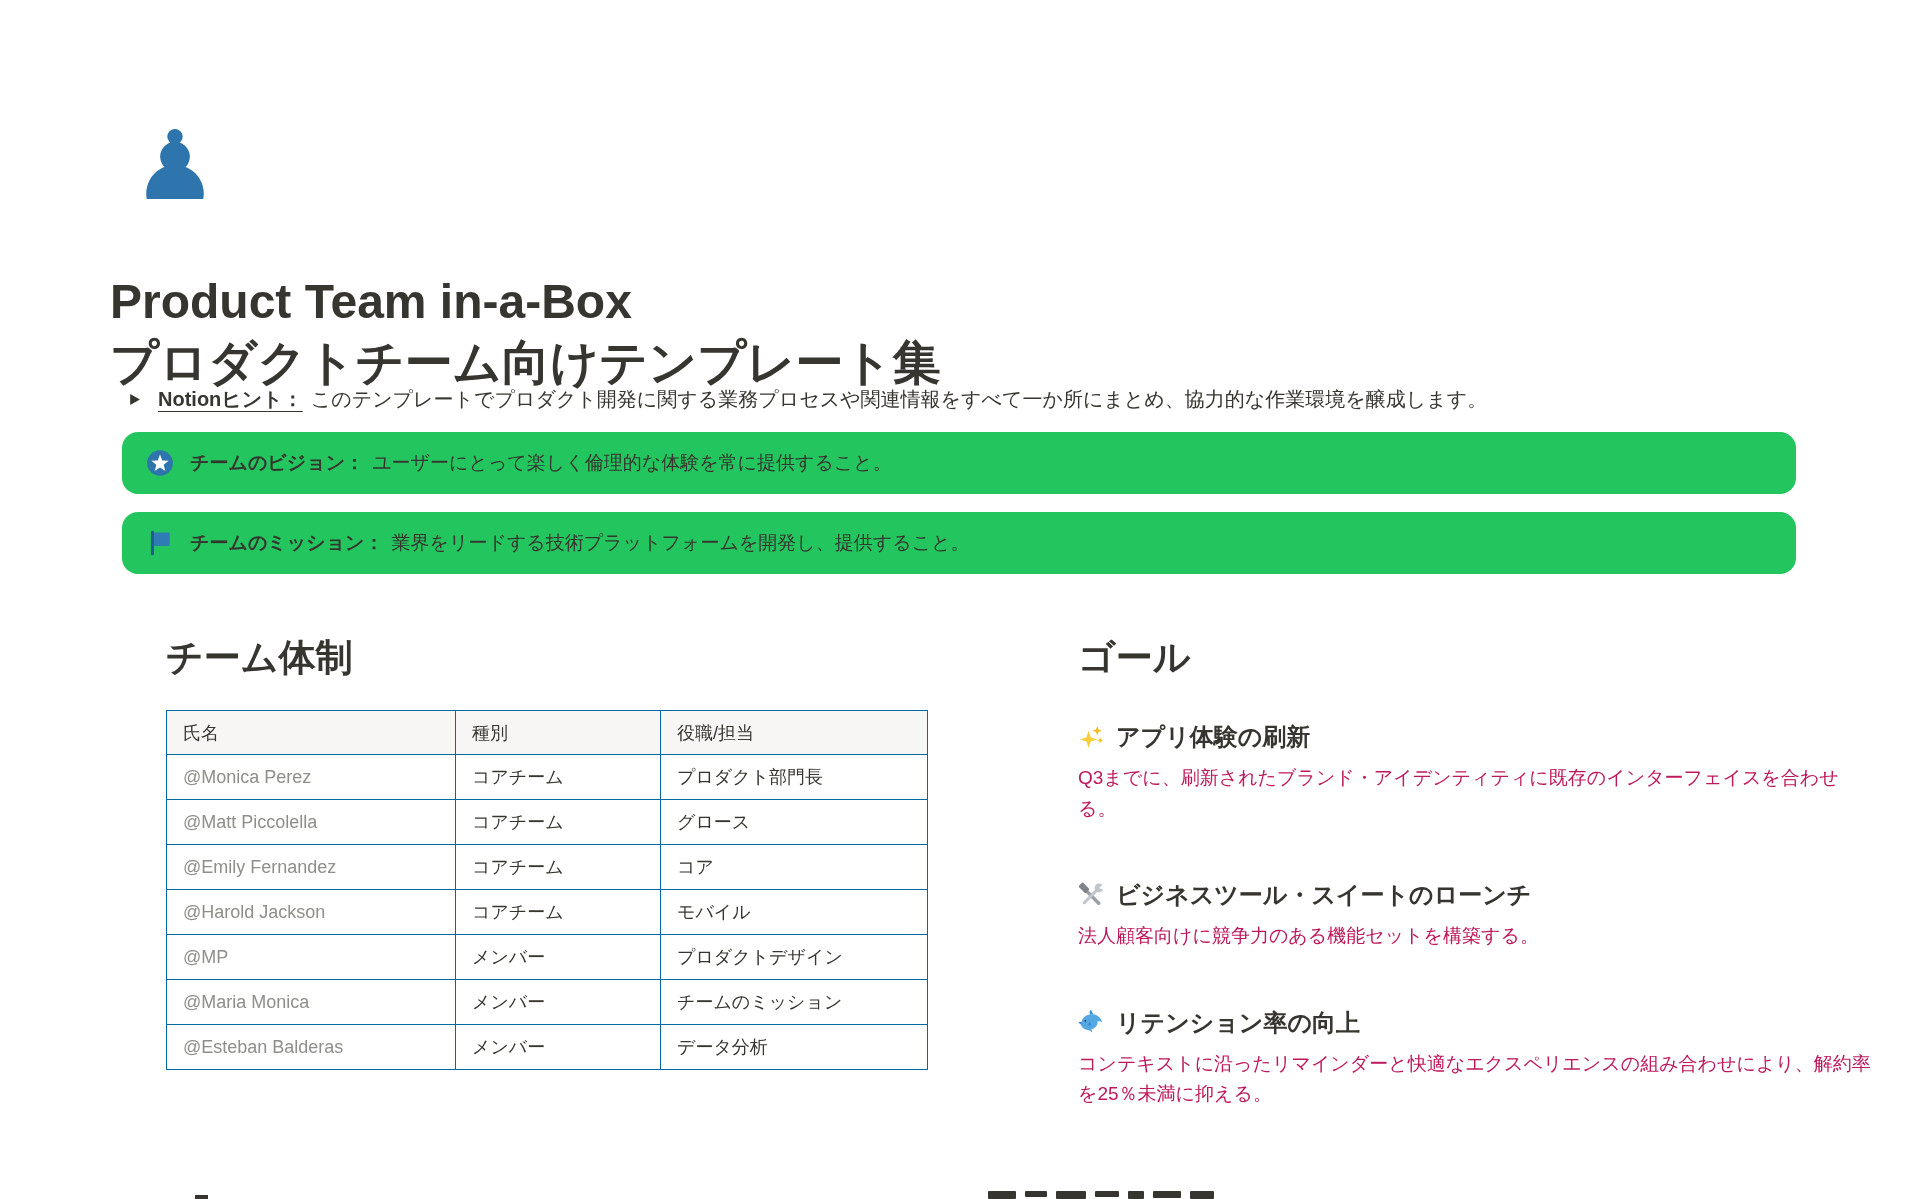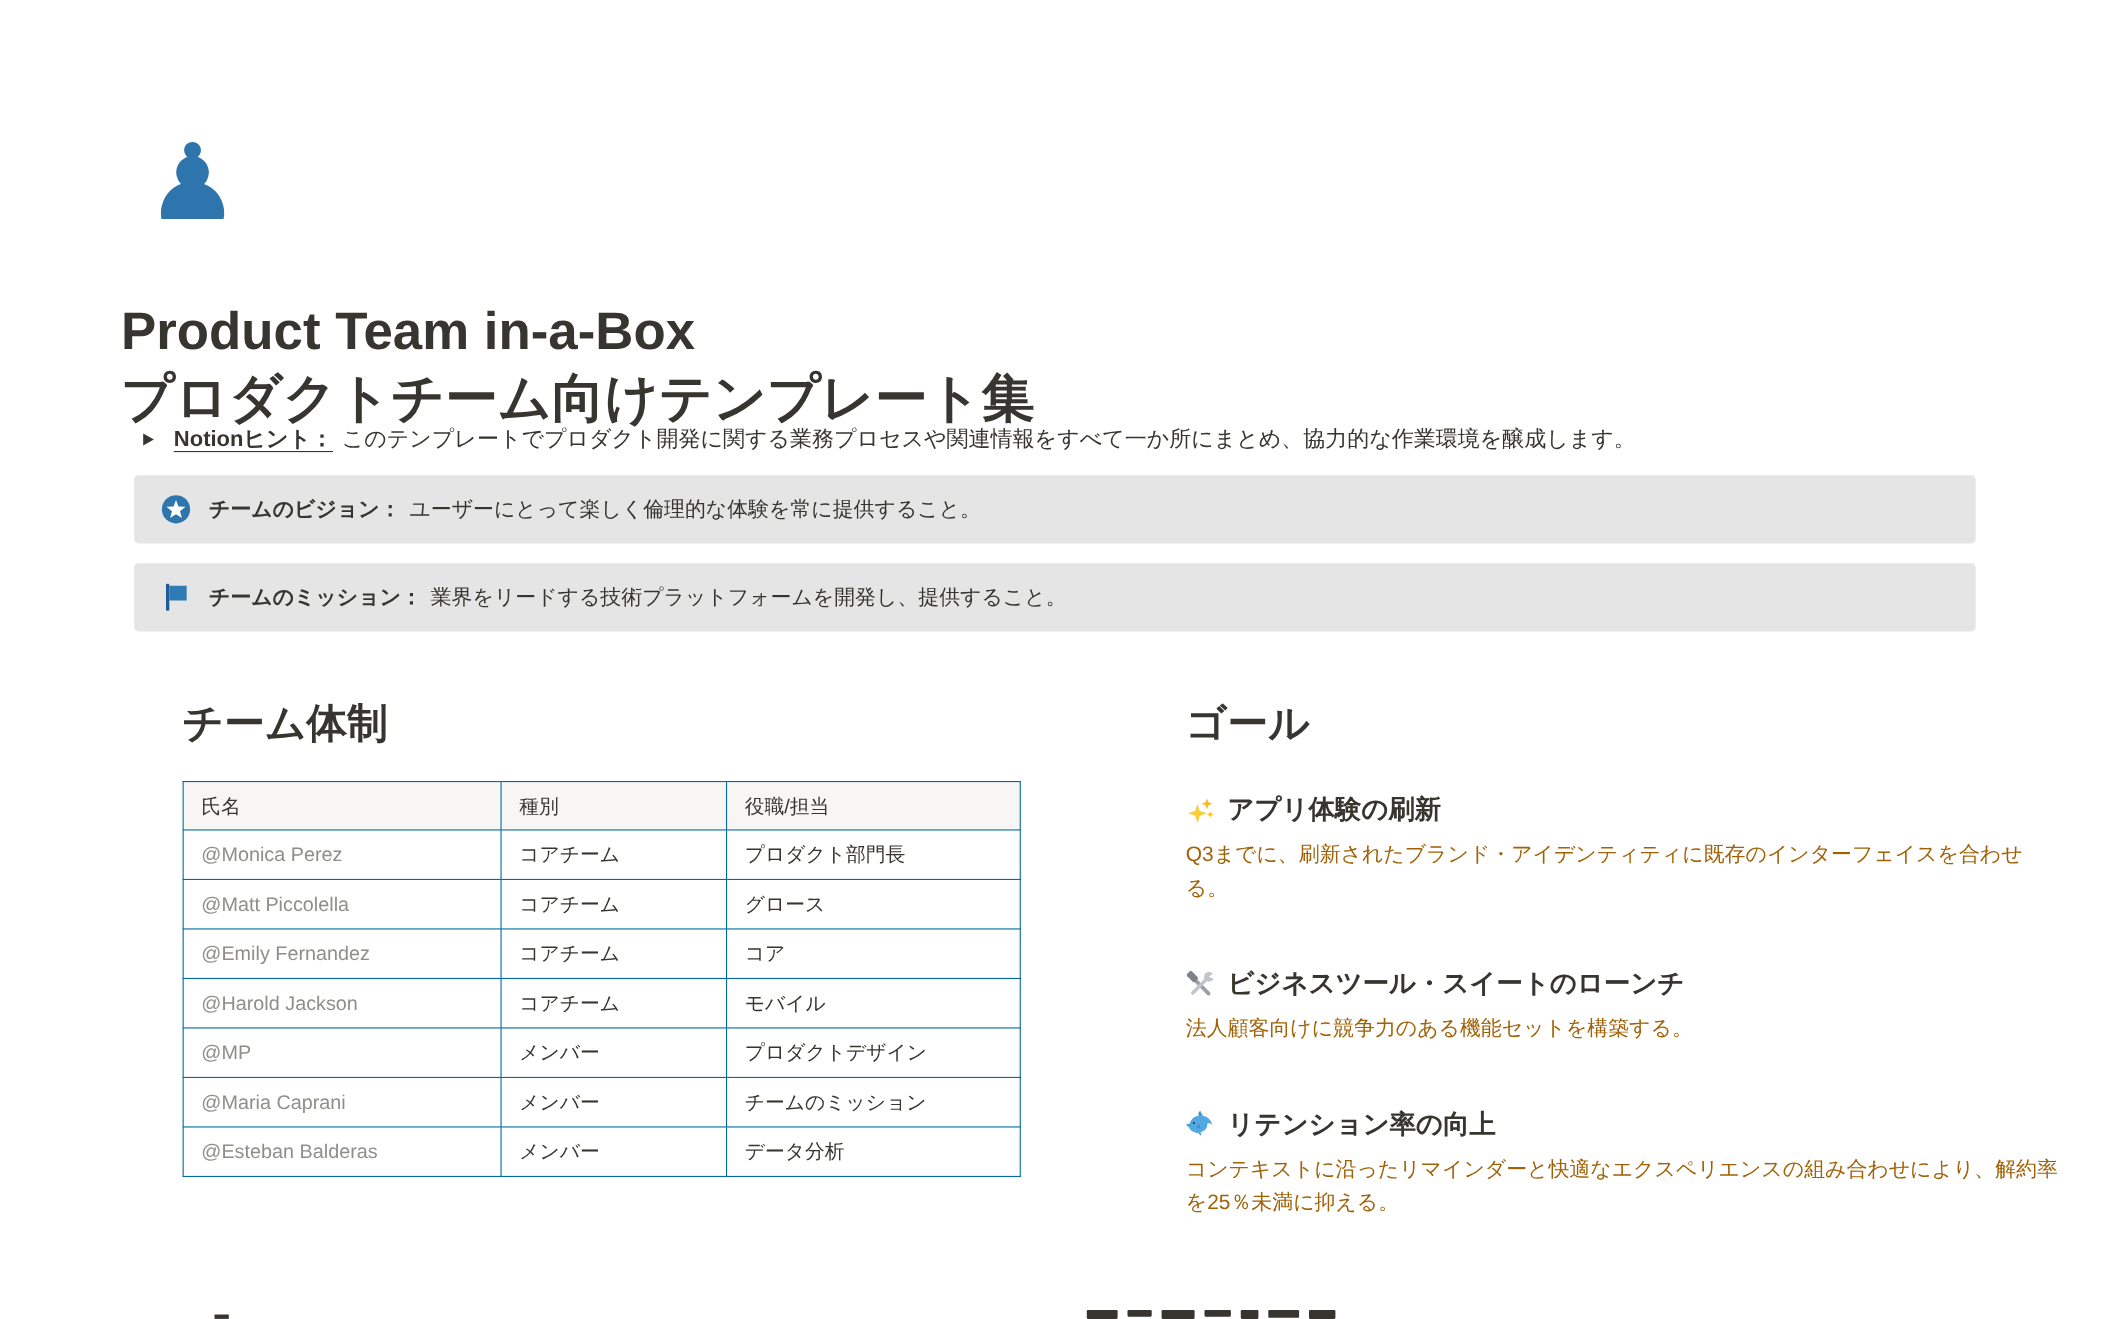--- a/index.html
+++ b/index.html
@@ -20,22 +20,22 @@
   
   .hint-row{
     position:absolute;left:128px;top:386px;width:1560px;
     display:flex;align-items:center;font-size:20px;line-height:27px;
   }
   .toggle-btn{width:30px;height:26px;display:flex;align-items:center;justify-content:flex-start;flex:none;cursor:pointer;}
   .hint-label{font-weight:700;text-decoration:underline;text-underline-offset:5px;text-decoration-thickness:1px;white-space:nowrap;}
   .hint-text{margin-left:8px;white-space:nowrap;}
   
   .callout{
-    position:absolute;left:122px;width:1674px;height:62px;border-radius:4px;
-    background:#e5e5e5;display:flex;align-items:center;padding:0 0 0 24px;box-sizing:border-box;
+    position:absolute;left:122px;width:1674px;height:62px;border-radius:16px;
+    background:#22c55e;display:flex;align-items:center;padding:0 0 0 24px;box-sizing:border-box;
     font-size:19px;
   }
   .callout .c-icon{width:28px;height:28px;flex:none;display:block;}
   .callout .c-label{font-weight:700;margin-left:16px;white-space:nowrap;}
   .callout .c-text{margin-left:8px;white-space:nowrap;}
   .callout-1{top:432px;}
   .callout-2{top:512px;}
   
   .columns{position:absolute;left:126px;top:636px;width:1668px;display:flex;gap:76px;}
   .col{width:796px;flex:none;padding-left:40px;}
@@ -50,21 +50,21 @@
   .team-table td{height:44px;color:#37352f;}
   .team-table .col-name{width:256px;}
   .team-table .col-type{width:172px;}
   .team-table .col-role{width:234px;}
   .mention{color:#8f8e8a;}
   
   .goal{margin-top:56px;}
   .goal:first-of-type{margin-top:42px;}
   .goal-title{display:flex;align-items:center;gap:11px;font-size:24px;font-weight:700;margin:0;line-height:1.25;}
   .goal-title .g-icon{width:27px;height:27px;flex:none;display:block;}
-  .goal-desc{margin:11px 0 0;font-size:19px;line-height:1.6;color:#a16207;}
+  .goal-desc{margin:11px 0 0;font-size:19px;line-height:1.6;color:#be185d;}
   
   .clip-left{position:absolute;left:195px;top:1195px;width:13px;height:4px;background:#37352f;}
   .clip-right{position:absolute;left:988px;top:1191px;display:flex;gap:9px;}
   .clip-right i{display:block;height:8px;background:#37352f;border-radius:1px;}
 </style>
 </head>
 <body>
 
 <div class="page">
 
@@ -136,21 +136,21 @@
             <td><span class="mention">@Harold Jackson</span></td>
             <td>コアチーム</td>
             <td>モバイル</td>
           </tr>
           <tr>
             <td><span class="mention">@MP</span></td>
             <td>メンバー</td>
             <td>プロダクトデザイン</td>
           </tr>
           <tr>
-            <td><span class="mention">@Maria Caprani</span></td>
+            <td><span class="mention">@Maria Monica</span></td>
             <td>メンバー</td>
             <td>チームのミッション</td>
           </tr>
           <tr>
             <td><span class="mention">@Esteban Balderas</span></td>
             <td>メンバー</td>
             <td>データ分析</td>
           </tr>
         </tbody>
       </table>

